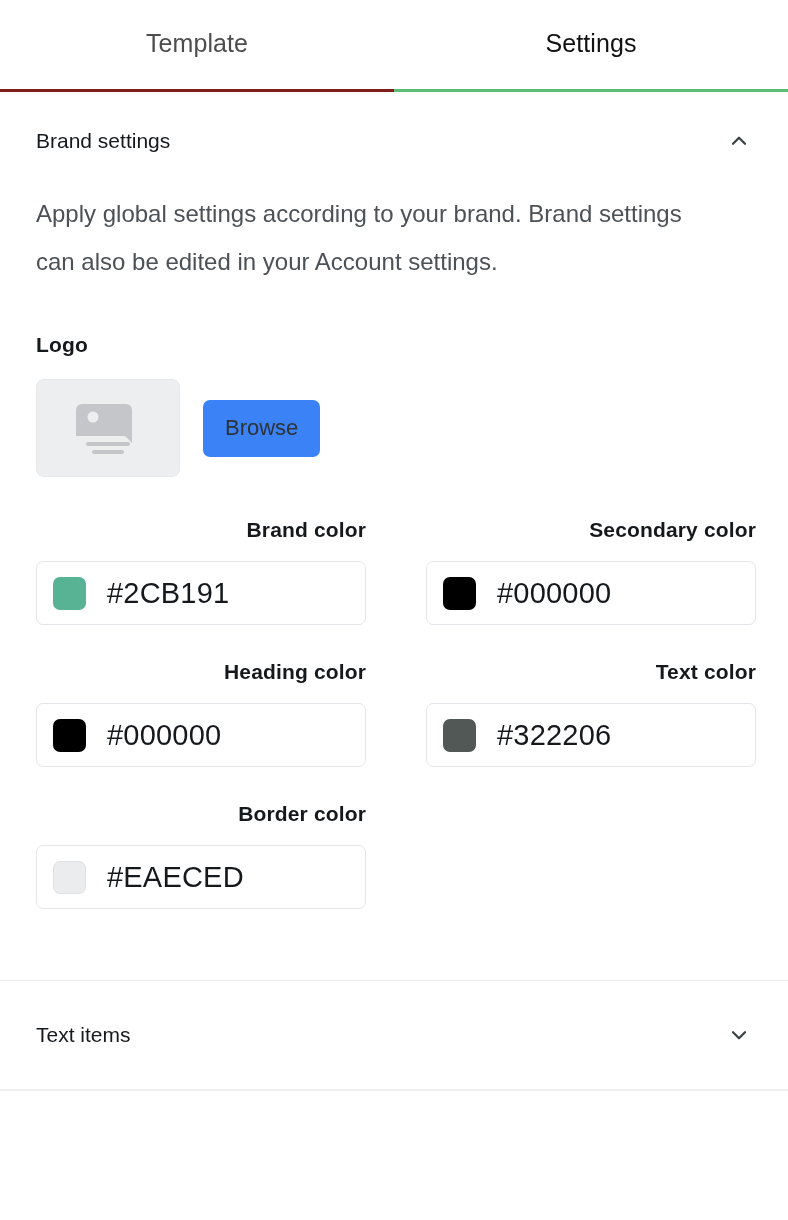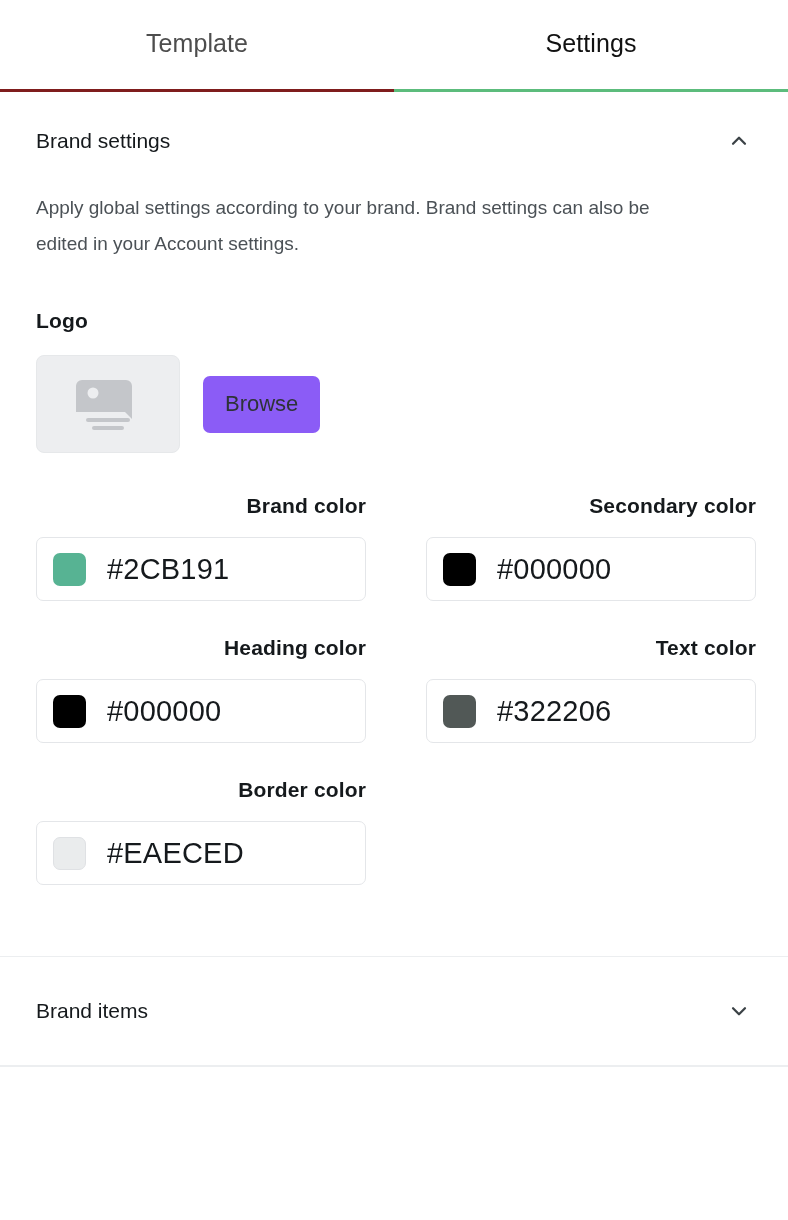--- a/index.html
+++ b/index.html
@@ -69,22 +69,22 @@
     display: block;
     flex: 0 0 26px;
   }
   .chev path { stroke: #3b4246; stroke-width: 2.1; fill: none;
                stroke-linecap: round; stroke-linejoin: round; }
 
   .brand-head { height: 74px; padding-top: 24px; }
 
   .desc {
     margin-top: 24px;
-    font-size: 19px;
-    line-height: 36px;
+    font-size: 24px;
+    line-height: 48px;
     color: #4b5156;
     max-width: 660px;
   }
 
   .field-label {
     font-size: 21px;
     color: #15191c;
     font-weight: 700;
     letter-spacing: .15px;
   }
@@ -105,21 +105,21 @@
     border-radius: 8px;
     display: flex;
     align-items: center;
     justify-content: center;
     cursor: pointer;
   }
   .img-icon { width: 68px; height: 60px; display: block; }
   .browse-btn {
     height: 57px;
     padding: 0 22px;
-    background: #8b5cf6;
+    background: #3b82f6;
     border: none;
     border-radius: 7px;
     font-family: "Liberation Sans", sans-serif;
     font-size: 22px;
     color: #2e3338;
     cursor: pointer;
   }
 
   
   .color-grid {
@@ -249,21 +249,21 @@
 
     </div>
 
     <div class="spacer-before-divider"></div>
   </div>
 
   <div class="divider"></div>
 
   <div class="collapsed-sect">
     <div class="sect-head">
-      <div class="sect-title">Brand items</div>
+      <div class="sect-title">Text items</div>
       <svg class="chev" viewBox="0 0 24 24">
         <path d="M6.5 9.5 L12 15 L17.5 9.5"></path>
       </svg>
     </div>
   </div>
 
   <div class="divider"></div>
 
 
   <div class="divider"></div>

